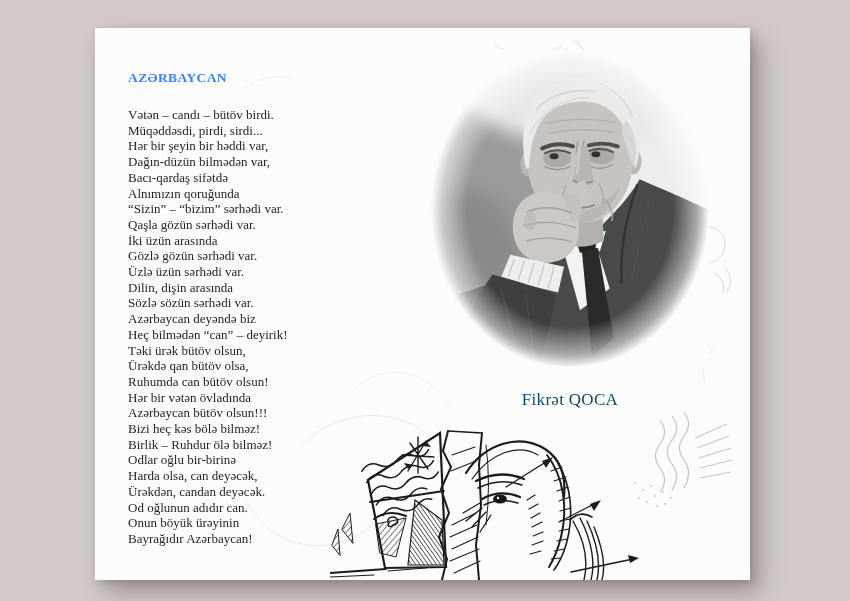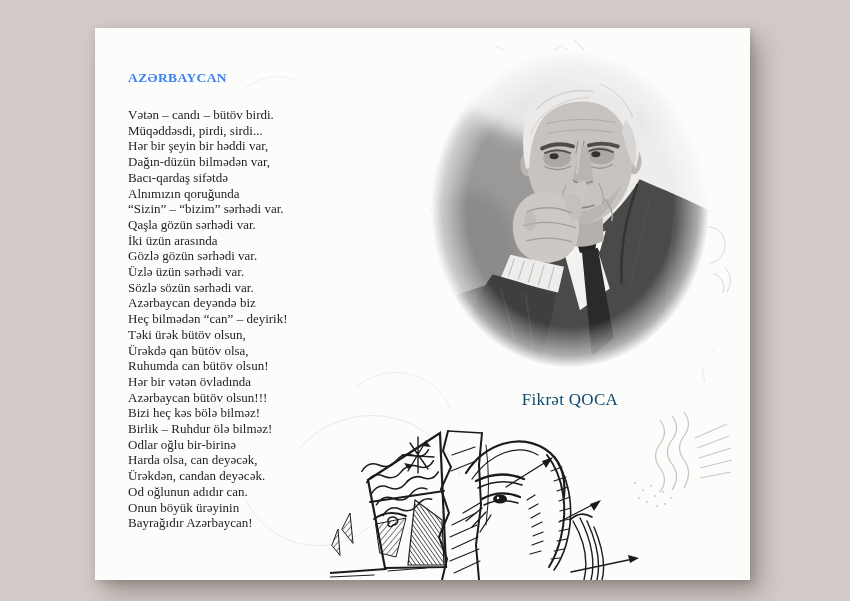--- a/index.html
+++ b/index.html
@@ -85,20 +85,21 @@
           <div class="poem-line">Müqəddəsdi, pirdi, sirdi...</div>
           <div class="poem-line">Hər bir şeyin bir həddi var,</div>
           <div class="poem-line">Dağın-düzün bilmədən var,</div>
           <div class="poem-line">Bacı-qardaş sifətdə</div>
           <div class="poem-line">Alnımızın qoruğunda</div>
           <div class="poem-line">“Sizin” – “bizim” sərhədi var.</div>
           <div class="poem-line">Qaşla gözün sərhədi var.</div>
           <div class="poem-line">İki üzün arasında</div>
           <div class="poem-line">Gözlə gözün sərhədi var.</div>
           <div class="poem-line">Üzlə üzün sərhədi var.</div>
+          <div class="poem-line">Dilin, dişin arasında</div>
           <div class="poem-line">Sözlə sözün sərhədi var.</div>
           <div class="poem-line">Azərbaycan deyəndə biz</div>
           <div class="poem-line">Heç bilmədən “can” – deyirik!</div>
           <div class="poem-line">Təki ürək bütöv olsun,</div>
           <div class="poem-line">Ürəkdə qan bütöv olsa,</div>
           <div class="poem-line">Ruhumda can bütöv olsun!</div>
           <div class="poem-line">Hər bir vətən övladında</div>
           <div class="poem-line">Azərbaycan bütöv olsun!!!</div>
           <div class="poem-line">Bizi heç kəs bölə bilməz!</div>
           <div class="poem-line">Birlik – Ruhdur ölə bilməz!</div>

